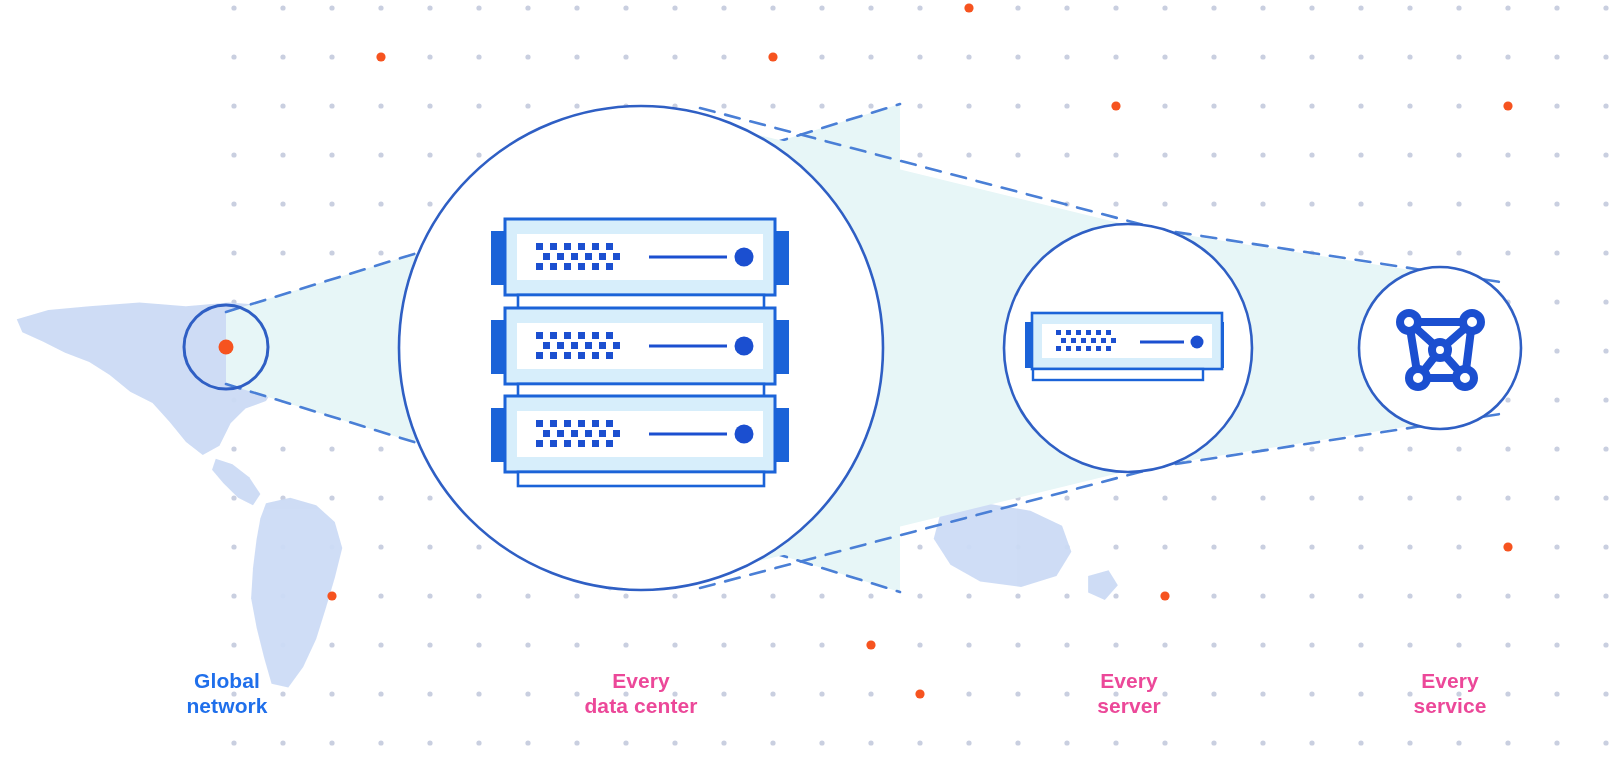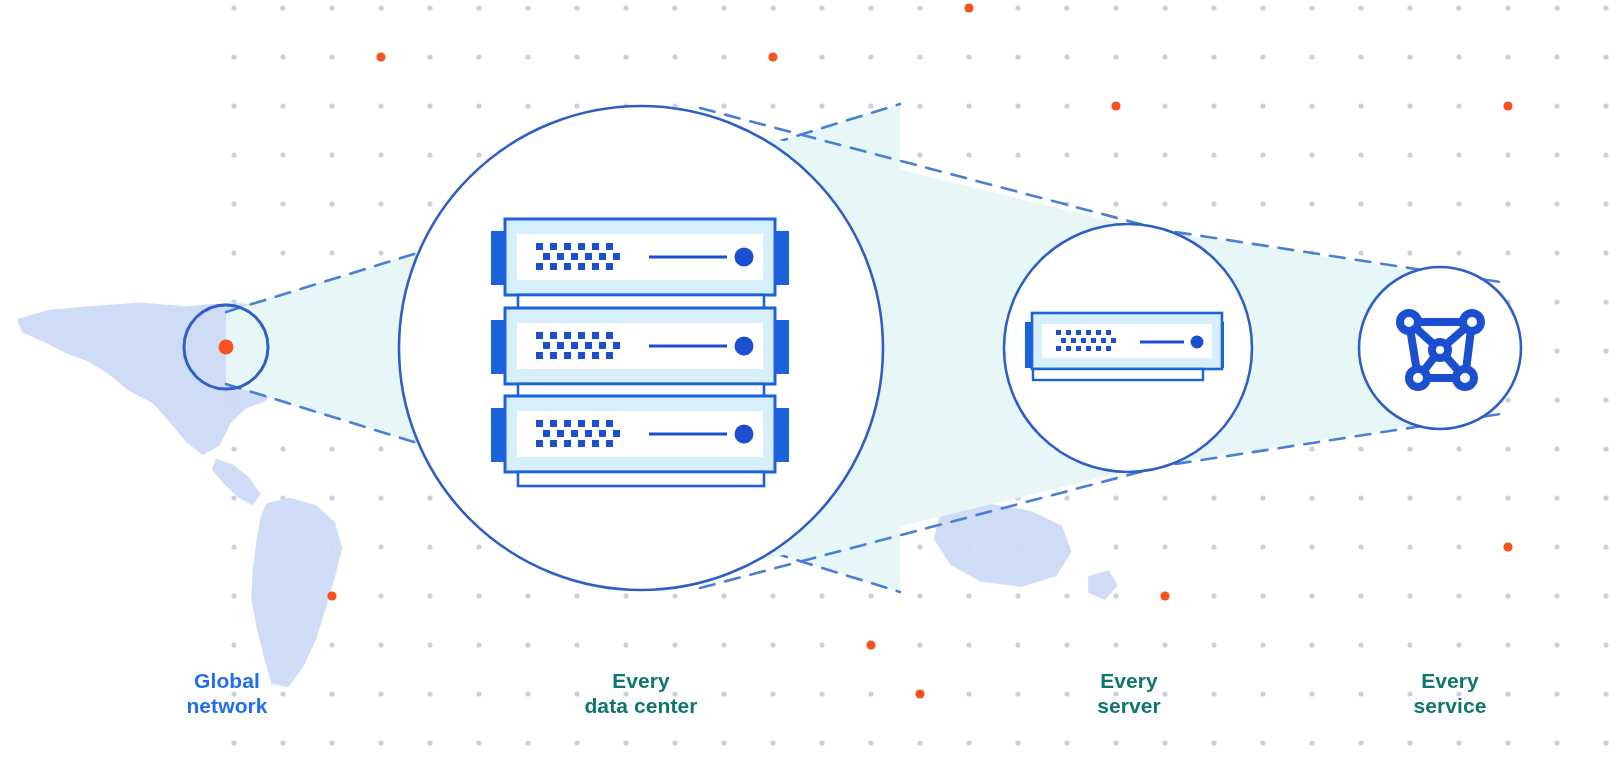--- a/index.html
+++ b/index.html
@@ -15,21 +15,21 @@
   .labels{position:absolute;left:0;top:0;width:1620px;height:782px;pointer-events:none;}
   .lbl{
     position:absolute;
     text-align:center;
     font-size:21px;
     line-height:25px;
     font-weight:700;
     letter-spacing:0.1px;
     white-space:pre-line;
   }
-  .lbl.dark{color:#0f766e;}
+  .lbl.dark{color:#ec4899;}
   .lbl.blue{color:#1f6feb;}
 </style>
 </head>
 <body>
 
 <div id="stage">
 
   <svg class="layer" viewBox="0 0 1620 782">
     <g id="grid-dots">
         <circle cx="234" cy="8" r="2.6" fill="#c9cfe0"></circle>

